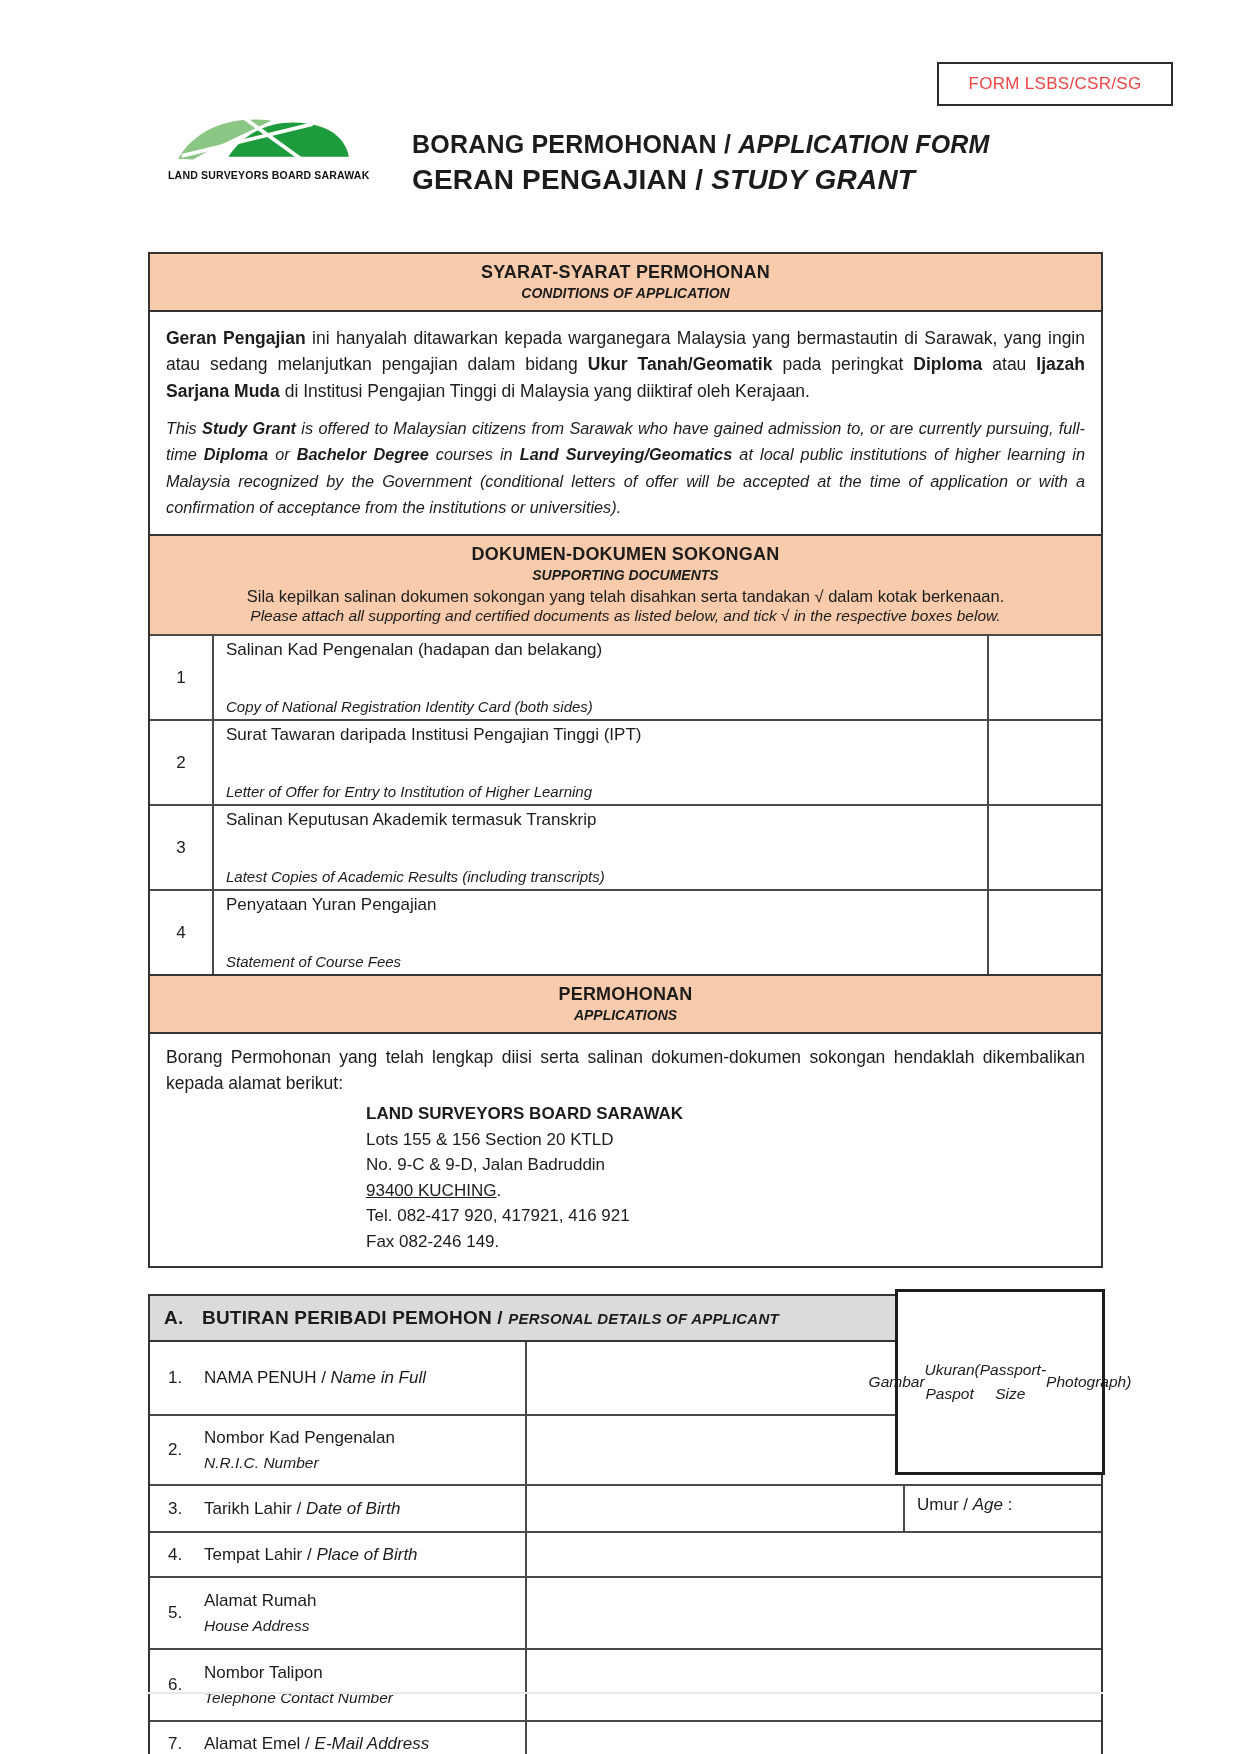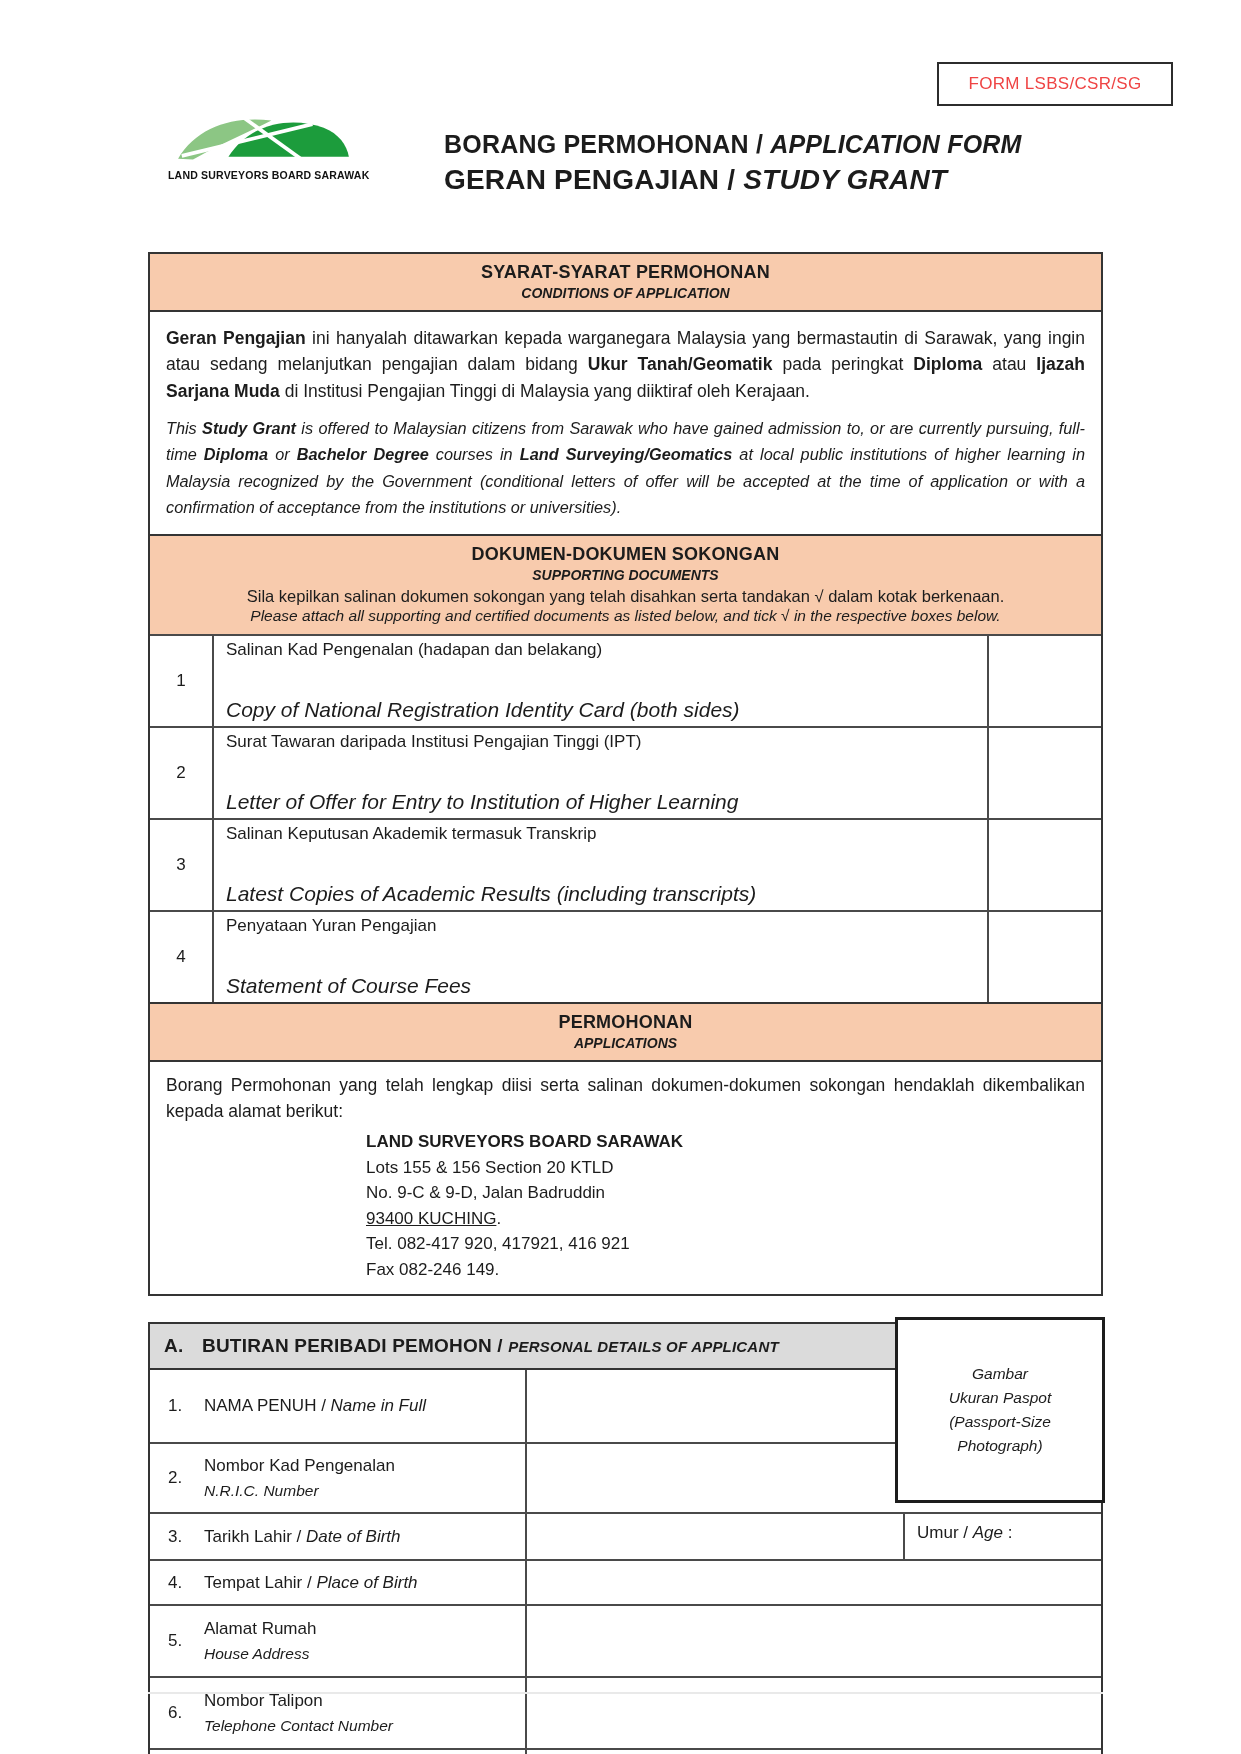--- a/index.html
+++ b/index.html
@@ -35,21 +35,21 @@
 
   
   .header-row{position:absolute;top:112px;left:168px;display:flex;align-items:flex-start;}
   .logo-wrap{width:200px;}
   .logo-svg{display:block;width:190px;height:56px;}
   .logo-caption{
     margin-top:1px;width:192px;text-align:center;
     font-size:10.5px;font-weight:bold;letter-spacing:.2px;color:#111;
     white-space:nowrap;
   }
-  .titles{margin-left:76px;padding-top:18px;}
+  .titles{margin-left:44px;padding-top:18px;}
   .title-line1{font-size:25px;font-weight:bold;letter-spacing:.2px;}
   .title-line2{font-size:28px;font-weight:bold;margin-top:5px;letter-spacing:.2px;}
 
   
   .content{position:absolute;left:148px;top:252px;width:955px;}
 
   .outer-box{border:2px solid var(--border-dark);background:#fff;}
   .peach-head{
     background:var(--peach);
     border-bottom:2px solid var(--border-dark);
@@ -65,21 +65,21 @@
   .para-en{font-size:16.3px;font-style:italic;line-height:1.62;text-align:justify;margin-top:11px;}
 
   .box2{margin-top:-2px;}
   .doc-row{display:flex;border-top:2px solid var(--border-mid);min-height:52px;}
   .dnum{
     width:64px;flex:0 0 64px;border-right:2px solid var(--border-mid);
     display:flex;align-items:center;justify-content:center;font-size:17px;
   }
   .dtext{flex:1;padding:4px 12px;display:flex;flex-direction:column;justify-content:center;gap:37px;}
   .dtext .my{font-size:17px;}
-  .dtext .en{font-size:21px;font-style:italic;margin-top:1px;}
+  .dtext .en{font-size:15px;font-style:italic;margin-top:1px;}
   .dcheck{width:114px;flex:0 0 114px;border-left:2px solid var(--border-mid);background:#fff;}
 
   .peach-head.mid{border-top:2px solid var(--border-dark);}
 
   .app-body{padding:11px 16px 12px;}
   .app-my{font-size:17.5px;line-height:1.45;text-align:justify;}
   .app-en{font-size:15.8px;font-style:italic;margin-top:4px;}
   .address{margin-left:200px;margin-top:5px;font-size:17px;line-height:1.5;}
   .addr-name{font-weight:bold;}
 
@@ -102,21 +102,21 @@
   .sa-text .l2{font-style:italic;font-size:15.5px;margin-top:4px;}
   .sa-value{flex:1;background:#fff;}
   .sa-age{
     width:198px;flex:0 0 198px;border-left:2px solid var(--border-mid);
     padding:9px 0 16px 12px;font-size:17px;background:#fff;
   }
   .h72{min-height:72px;} .h70{min-height:70px;} .h46{min-height:46px;} .h45{min-height:45px;}
   .photo-box{
     position:absolute;top:-7px;right:-4px;width:210px;height:186px;
     background:#fff;border:3px solid #1d1d1d;z-index:5;
-    display:flex;flex-direction:column;align-items:center;justify-content:center;
+    display:flex;flex-direction:row;align-items:center;justify-content:center;
     font-style:italic;font-size:15.5px;line-height:1.55;text-align:center;
   }
 
   
   .footer-rule{position:absolute;left:148px;top:1692px;width:955px;border-top:2px solid #e9e9e9;}
   .footer-text{
     position:absolute;left:148px;top:1763px;width:955px;text-align:right;
     font-size:15px;color:#8c8c8c;
   }
   .footer-text .pg-num{color:#2e2e2e;margin-right:4px;}

